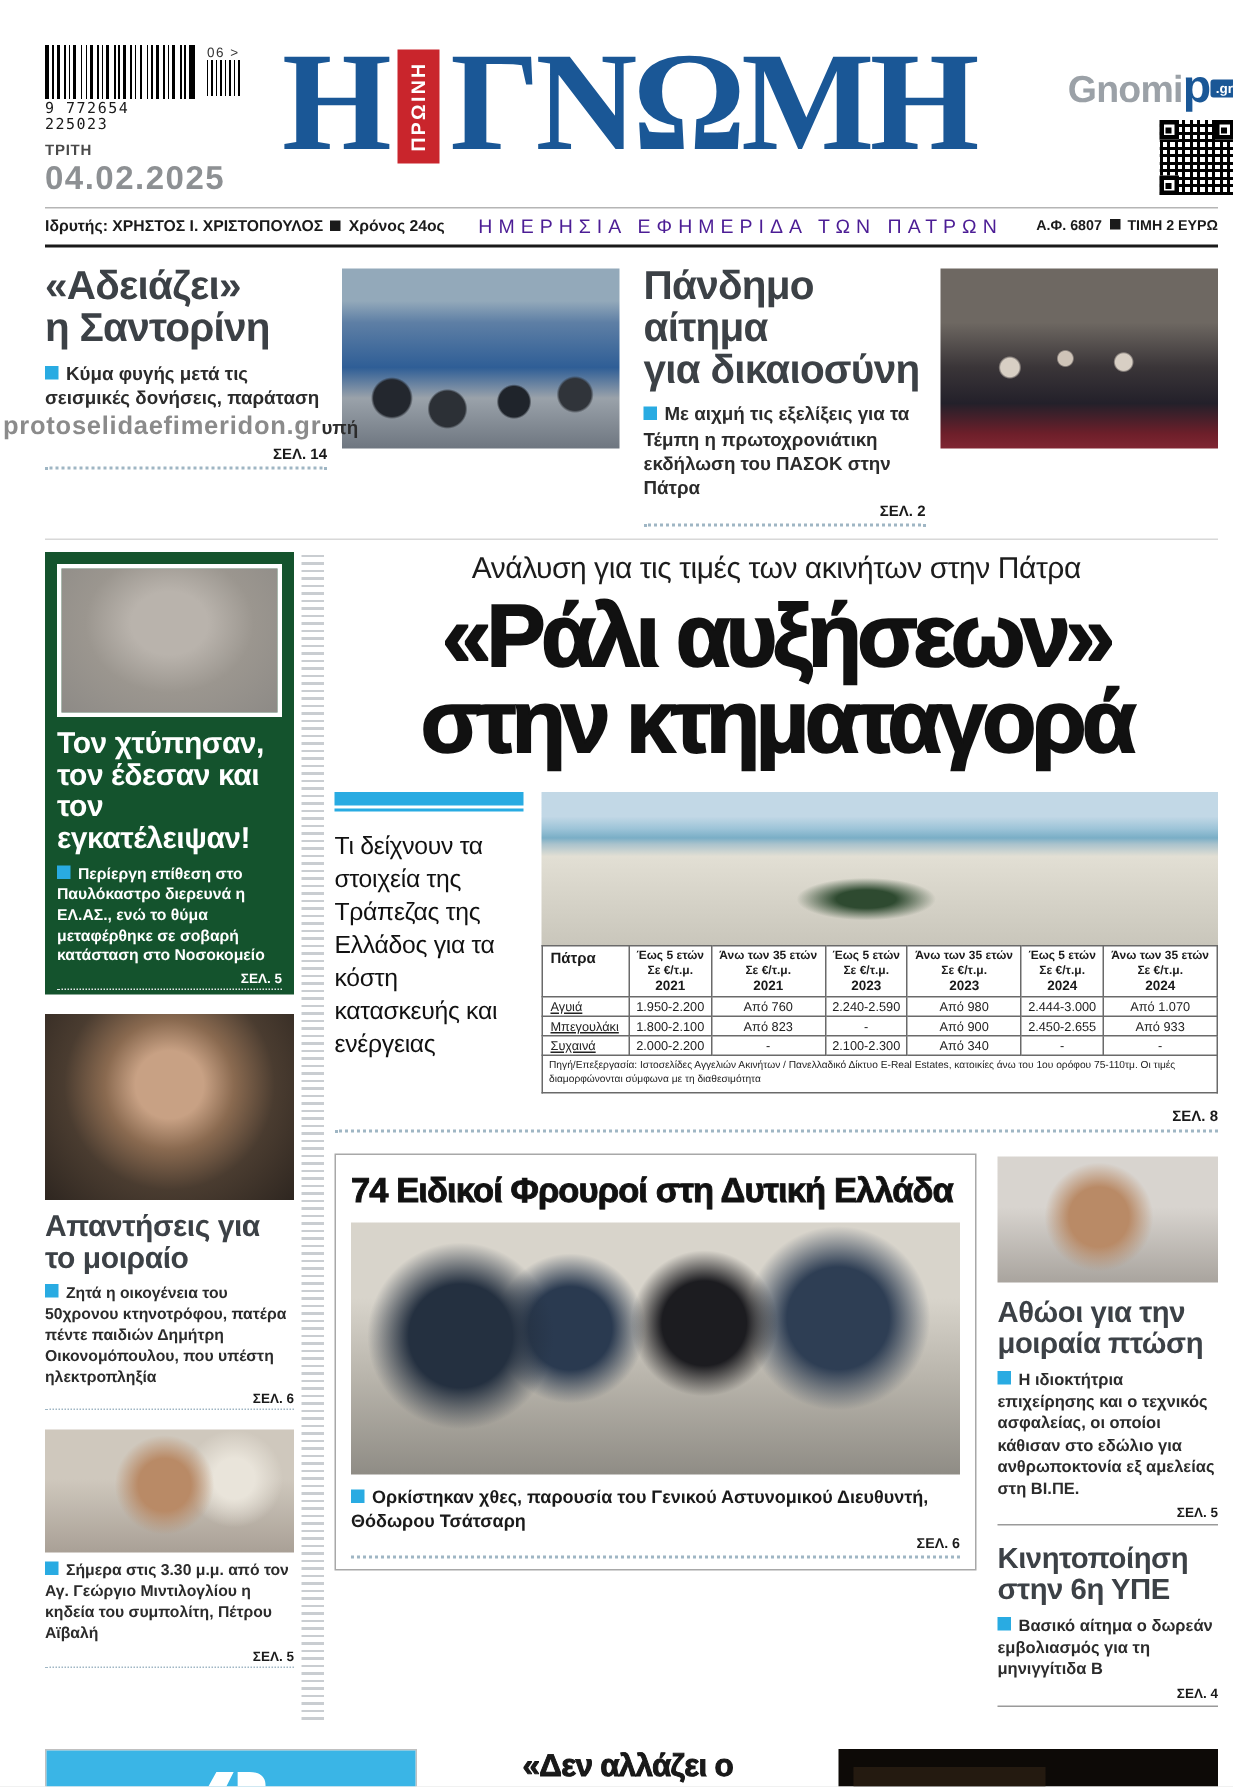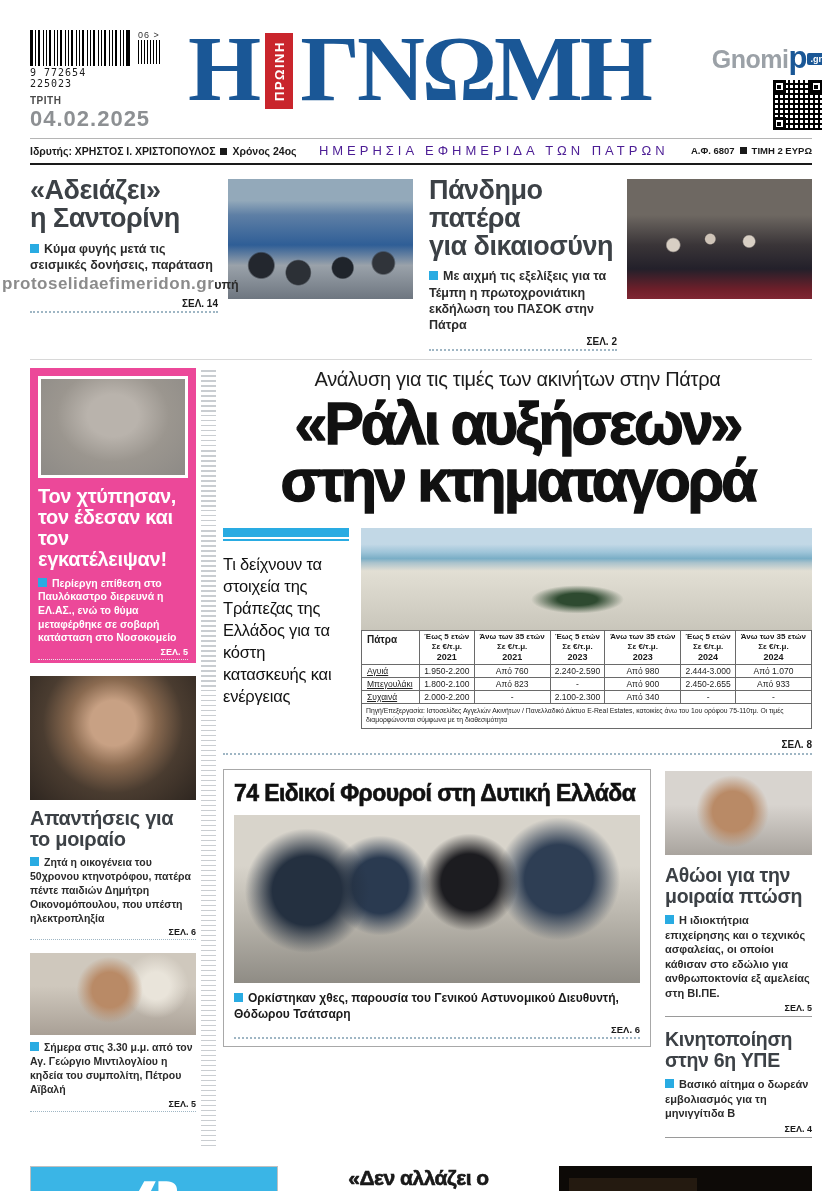--- a/index.html
+++ b/index.html
@@ -82,21 +82,21 @@
   .ph-young { background:
       radial-gradient(circle at 46% 48%, #b98a66 0 22%, transparent 40%),
       linear-gradient(180deg,#d8d4cf 0 40%,#a9a49e 100%); }
   
   .mainwrap { display:flex; margin-top:8px; }
   .sidebar { width:166px; flex:none; }
   .stripe { width:15px; flex:none; margin:2px 7px 0 5px; align-self:stretch;
     background:repeating-linear-gradient(180deg,#c9cdd1 0 1.5px,transparent 1.5px 5px); }
   .maincol { flex:1; min-width:0; }
   
-  .graybox { background:#ec4899; padding:8px 8px 3px; }
+  .graybox { background:#14532d; padding:8px 8px 3px; }
   .gphoto { height:102px; border:3px solid #fff; }
   .gtitle { color:#fff; font-size:20px; line-height:1.04; margin-top:8px; letter-spacing:-0.3px; }
   .gsub { color:#fff; font-size:10.5px; font-weight:700; margin-top:7px; line-height:1.3; }
   .gref { color:#fff; text-align:right; font-size:9px; font-weight:700; margin-top:2px; }
   .gdot { border-bottom:1px dotted #e6e8ea; margin-top:2px; }
   .sstory { margin-top:13px; }
   .sphoto1 { height:124px; } .sphoto2 { height:82px; }
   .stitle { font-size:20px; color:#3c4146; line-height:1.06; margin-top:8px; letter-spacing:-0.3px; }
   .ssub { font-size:10.5px; font-weight:700; margin-top:6px; line-height:1.32; color:#2b2b2b; }
   .sref { text-align:right; font-size:9px; font-weight:700; margin-top:2px; }
@@ -215,21 +215,21 @@
         </p>
         <div class="tsref">ΣΕΛ. 14</div>
         <div class="dotline"></div>
       </div>
       <div class="tsphoto photo ph-ferry"></div>
     </article>
 
     <article class="tstory">
       <div class="tstext">
         <h2 class="tstitle">
-          <span>Πάνδημο πατέρα</span><br>
+          <span>Πάνδημο αίτημα</span><br>
           <span>για δικαιοσύνη</span>
         </h2>
         <p class="tssub">
           <span class="sq cy"></span><span>Με αιχμή τις εξελίξεις για τα Τέμπη η πρωτοχρονιάτικη εκδήλωση του ΠΑΣΟΚ στην Πάτρα</span>
         </p>
         <div class="tsref">ΣΕΛ. 2</div>
         <div class="dotline"></div>
       </div>
       <div class="tsphoto photo ph-crowd"></div>
     </article>

